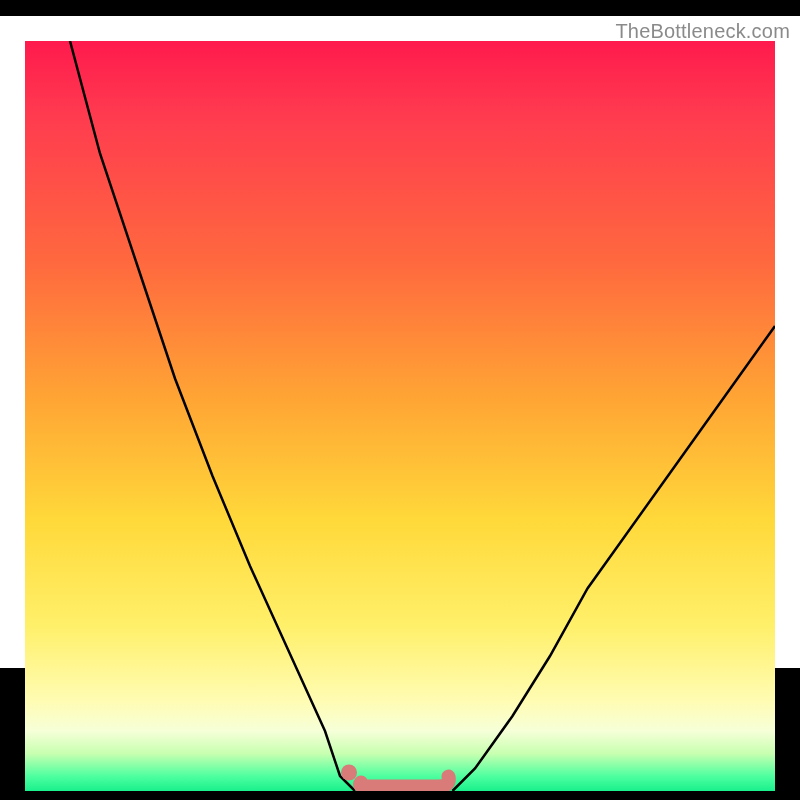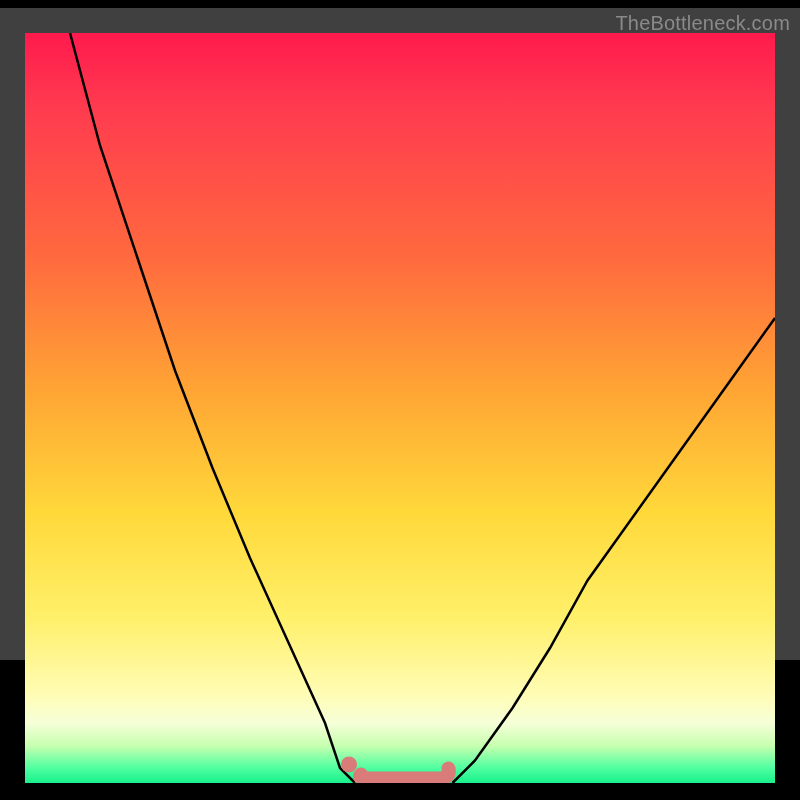--- a/index.html
+++ b/index.html
@@ -6,24 +6,24 @@
     margin: 0;
     padding: 0;
     width: 800px;
     height: 800px;
     background: #000;
     overflow: hidden;
   }
   .frame {
     position: absolute;
     left: 0;
-    top: 8px;
+    top: 16px;
     width: 800px;
     height: 652px;
-    background: #404040;
+    background: #ffffff;
   }
   .plot-area {
     position: absolute;
     left: 25px;
     top: 25px;
     width: 750px;
     height: 750px;
     
     background: linear-gradient(
       to bottom,

